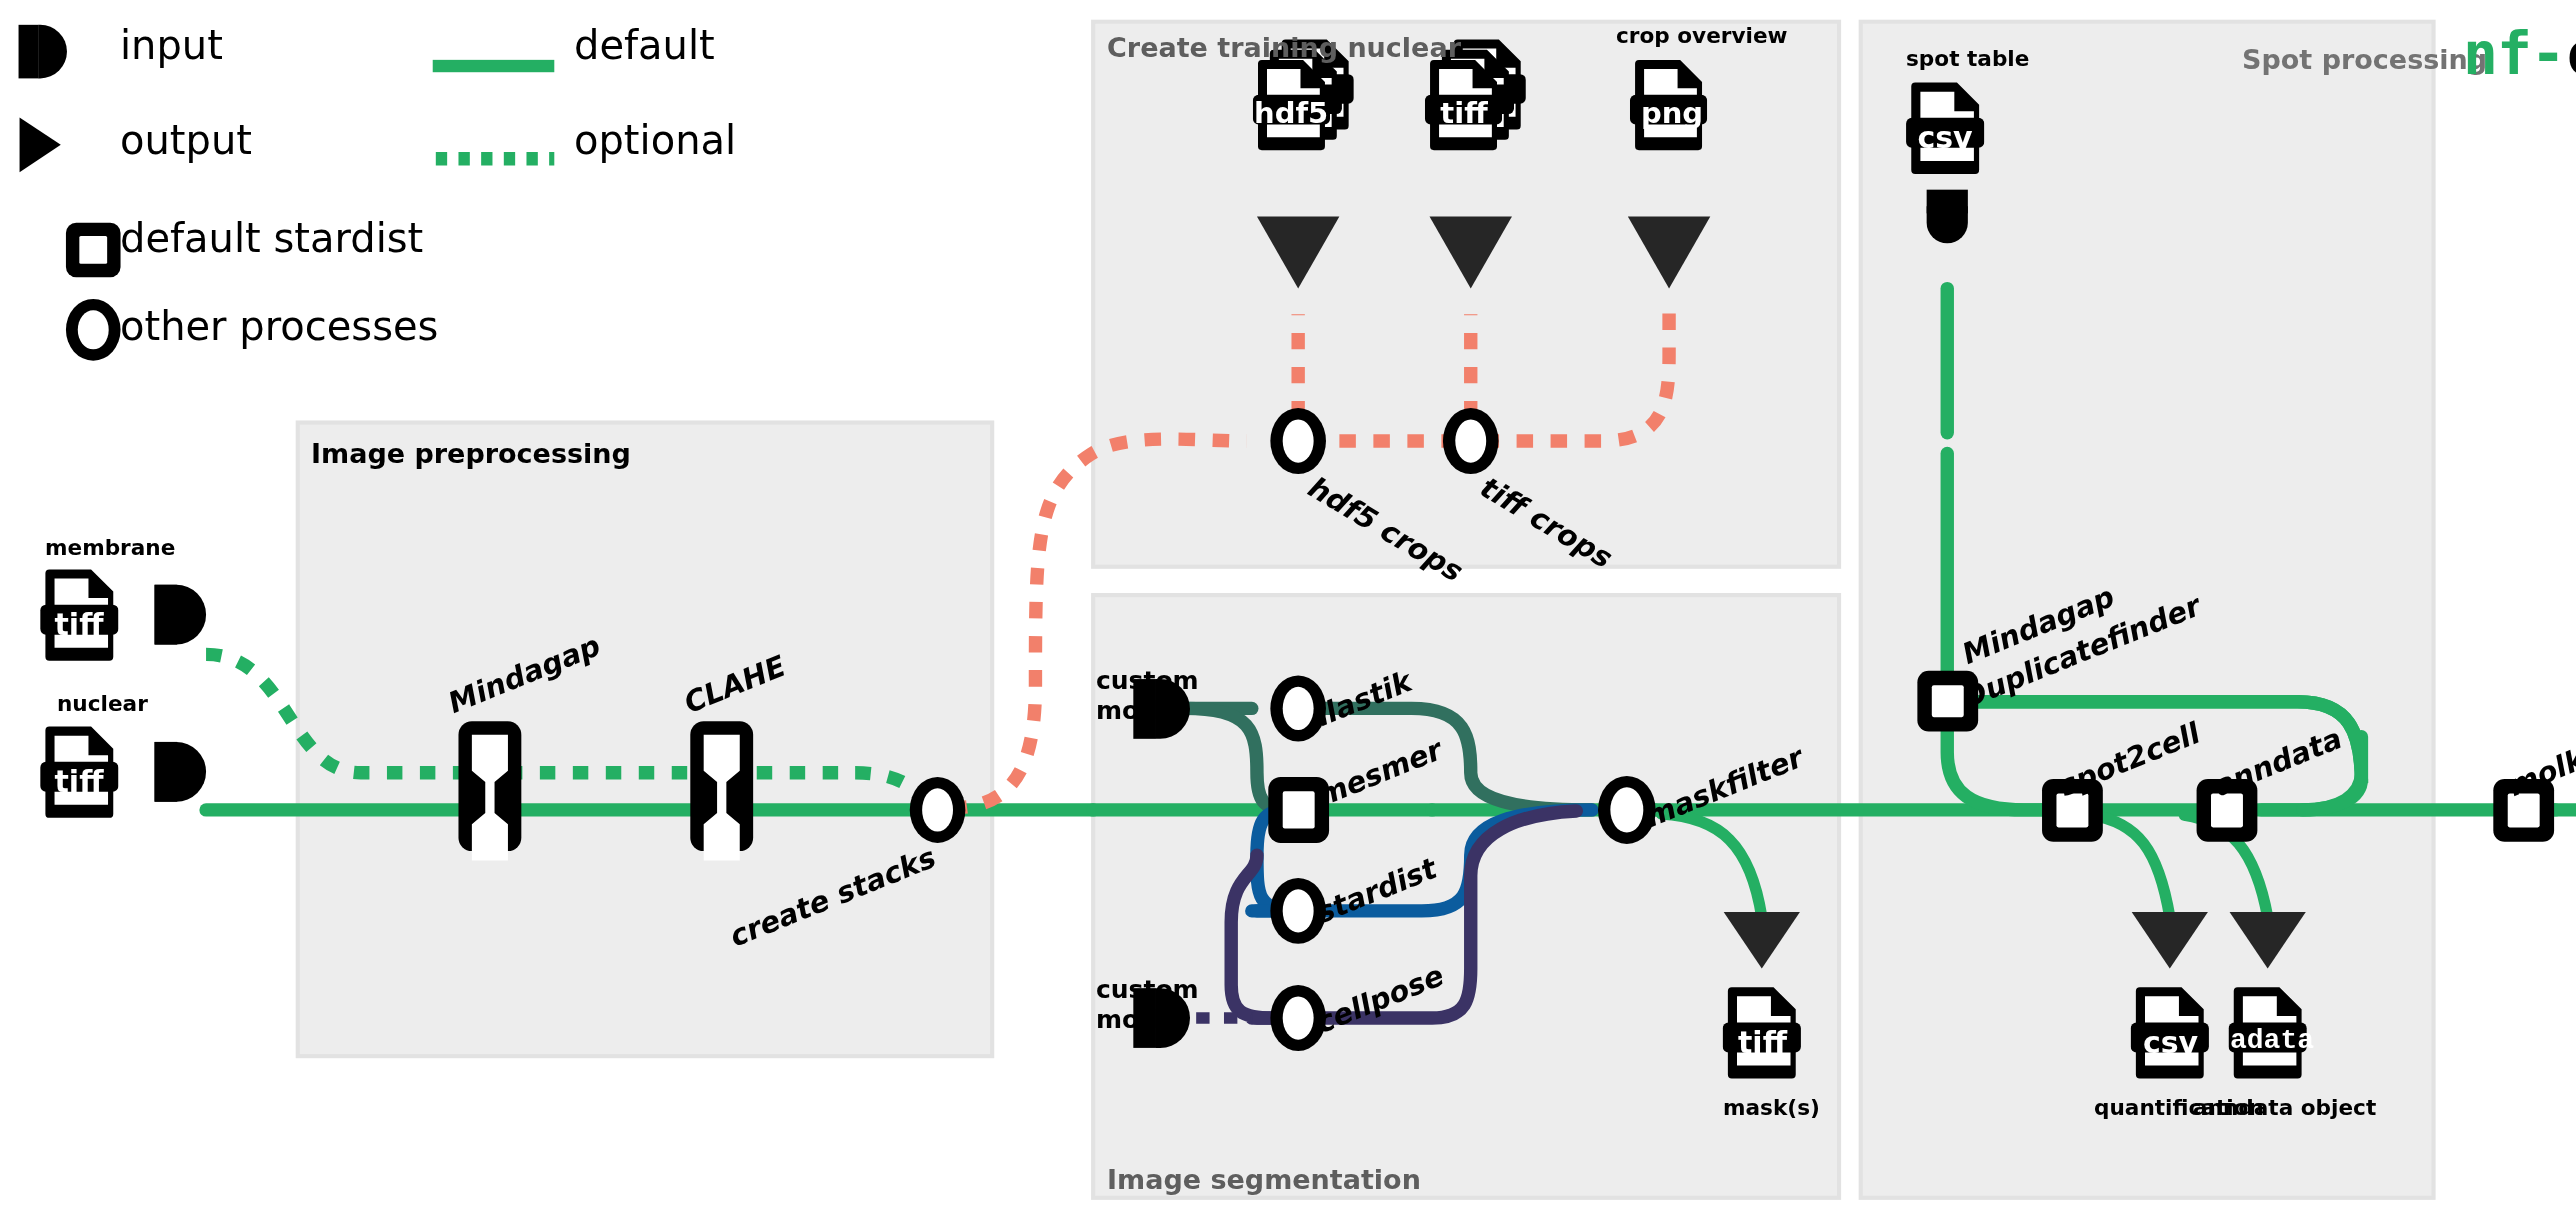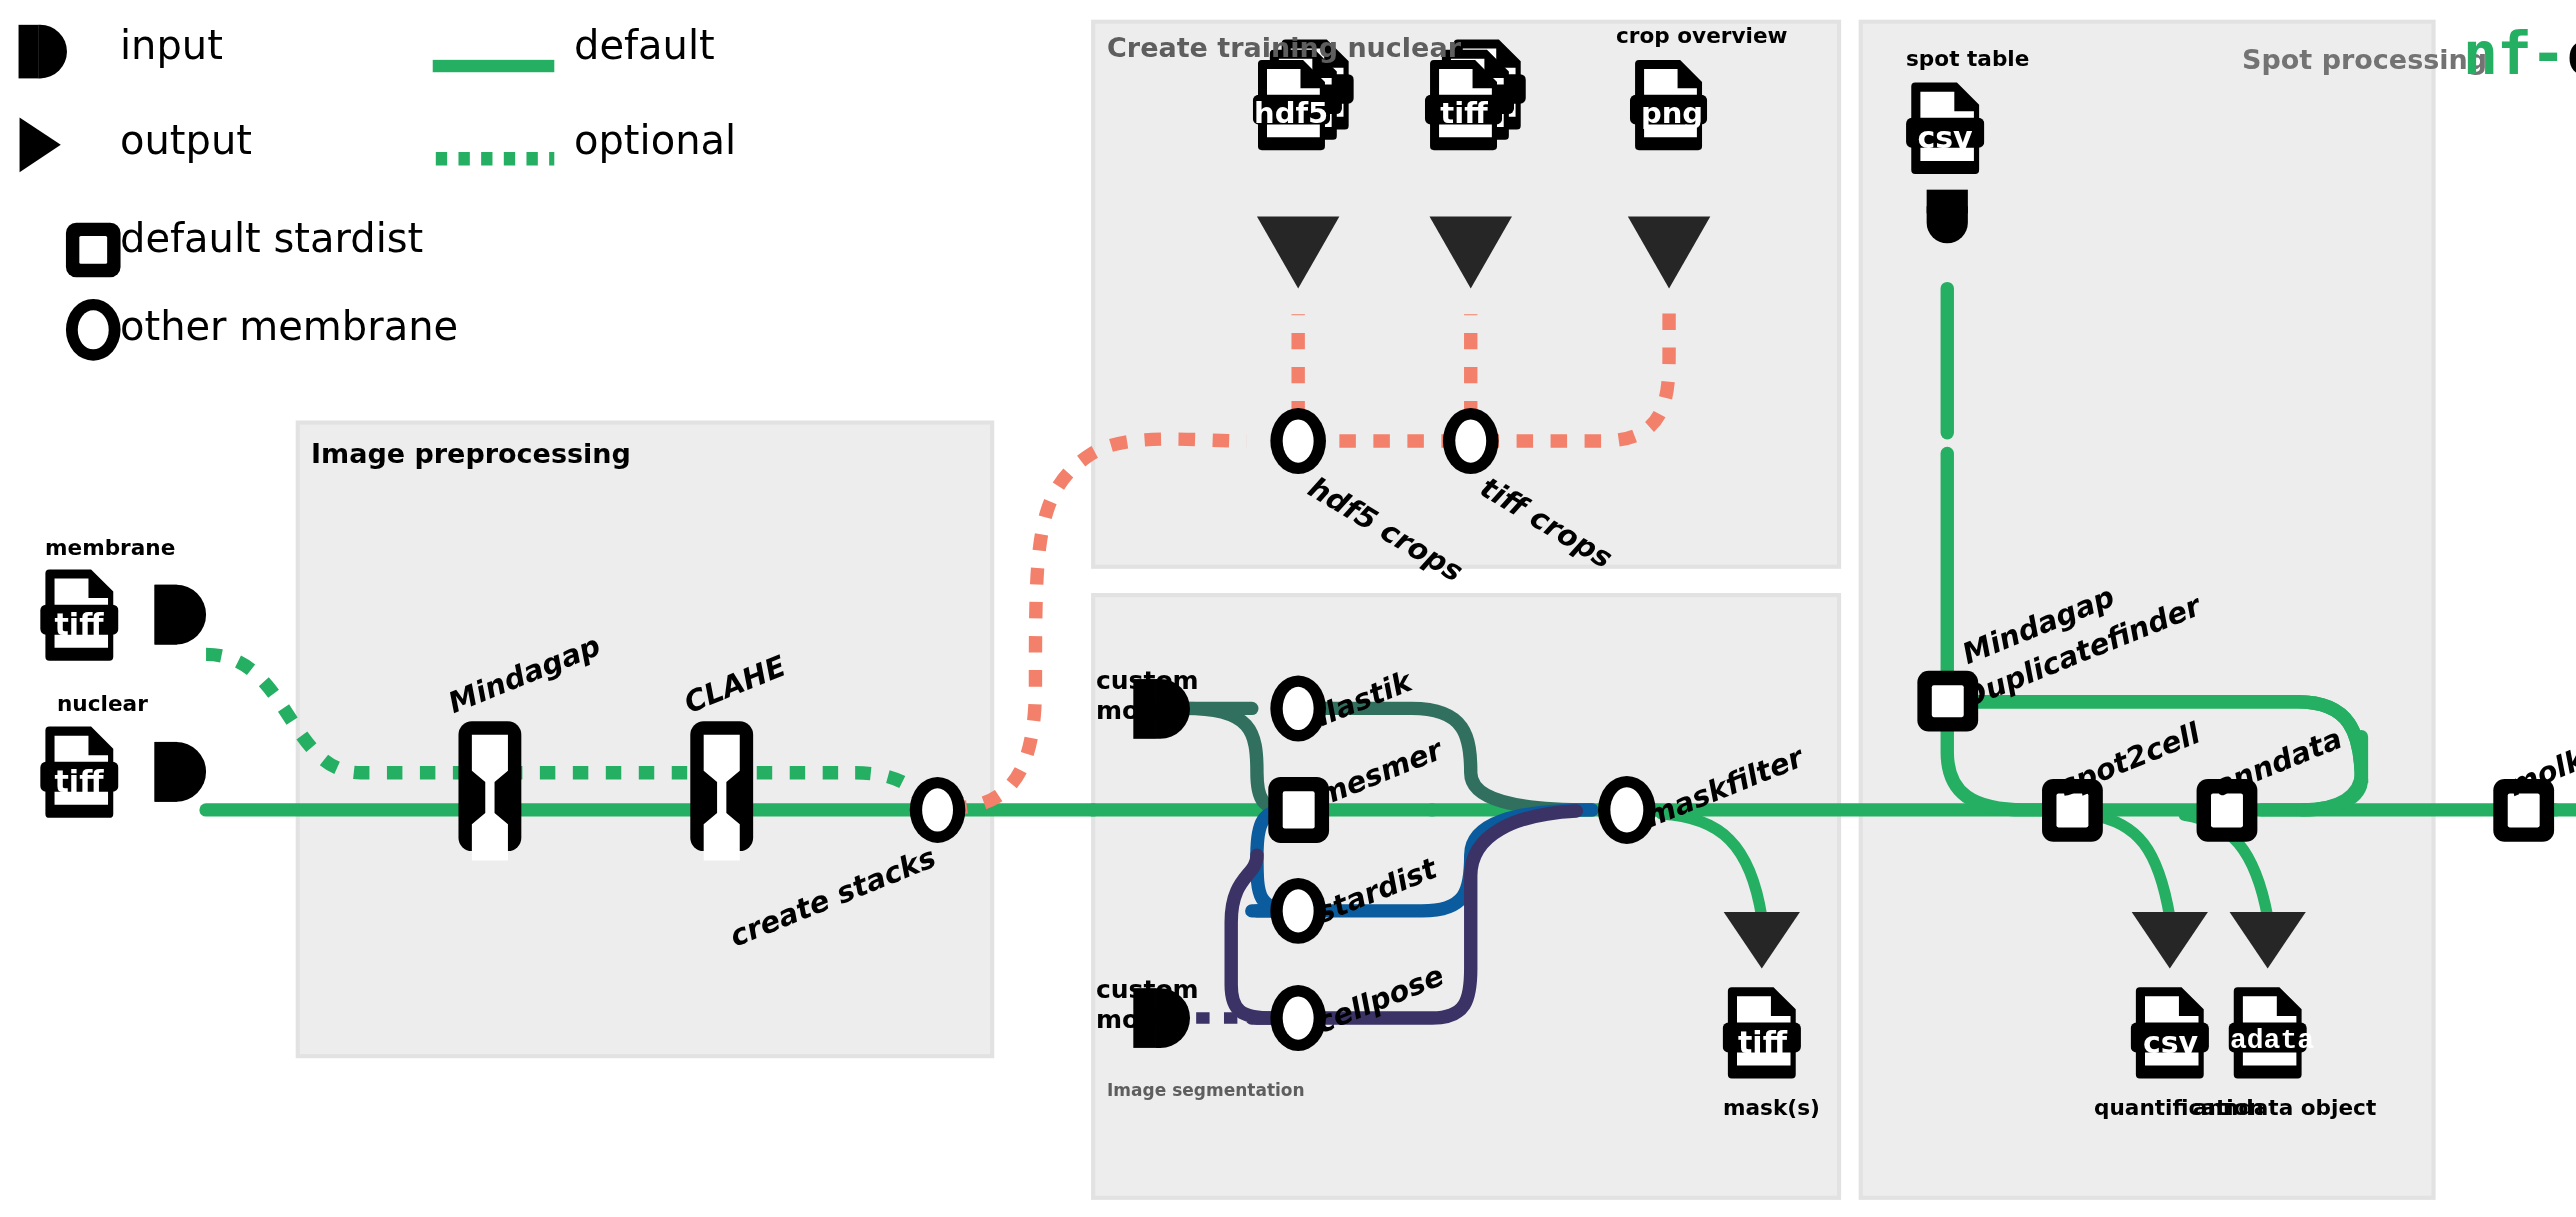--- a/index.html
+++ b/index.html
@@ -318,26 +318,26 @@
       <rect x="5084" y="279" width="5" height="24"></rect>
       <rect x="5095" y="279" width="5" height="24"></rect>
     </g>
     <polygon points="5014,240 5024,250 5036,244 5032,258 5044,264 5030,268 5032,282 5020,274 5010,284 5010,270 4998,266 5010,258" fill="#fff"></polygon>
   </g>
 </svg>
 
 <div class="legend-text" style="left:120px;top:21.6px;font-size:40px;">input</div>
 <div class="legend-text" style="left:120px;top:117px;font-size:40px;">output</div>
 <div class="legend-text" style="left:120px;top:215px;font-size:40px;">default stardist</div>
-<div class="legend-text" style="left:120px;top:303px;font-size:40px;">other membrane</div>
+<div class="legend-text" style="left:120px;top:303px;font-size:40px;">other processes</div>
 <div class="legend-text" style="left:574px;top:21.6px;font-size:40px;">default</div>
 <div class="legend-text" style="left:574px;top:117px;font-size:40px;">optional</div>
 
 <div class="lbl" style="left:1107px;top:32px;font-size:27px;color:#5E5E5E;font-weight:700;">Create training nuclear</div>
-<div class="lbl" style="left:1107px;top:1080px;font-size:17px;color:#5E5E5E;font-weight:700;">Image segmentation</div>
+<div class="lbl" style="left:1107px;top:1164px;font-size:27px;color:#5E5E5E;font-weight:700;">Image segmentation</div>
 <div class="lbl" style="left:311px;top:438px;font-size:27px;color:#000000;font-weight:700;">Image preprocessing</div>
 <div class="lbl" style="left:2242px;top:44px;font-size:27px;color:#737373;font-weight:700;">Spot processing</div>
 
 <div class="lbl" style="left:45px;top:535px;font-size:21.6px;">membrane</div>
 <div class="lbl" style="left:57px;top:691px;font-size:21.6px;">nuclear</div>
 <div class="lbl" style="left:1906px;top:46px;font-size:21.6px;">spot table</div>
 <div class="lbl" style="left:1096px;top:666px;font-size:25px;line-height:30px;width:103px;white-space:normal;">
   <span>custom model</span>
 </div>
 <div class="lbl" style="left:1096px;top:975px;font-size:25px;line-height:30px;width:103px;white-space:normal;">

